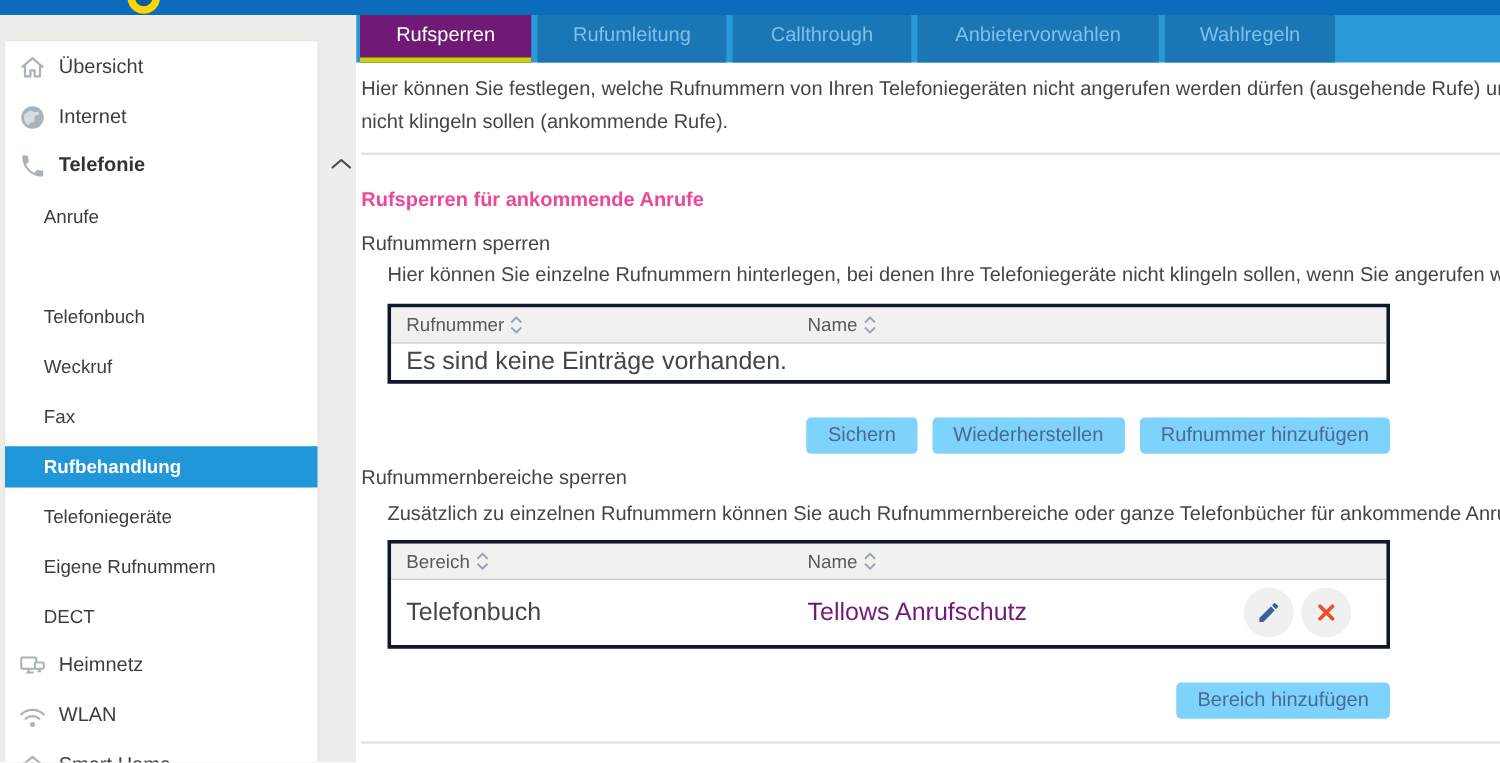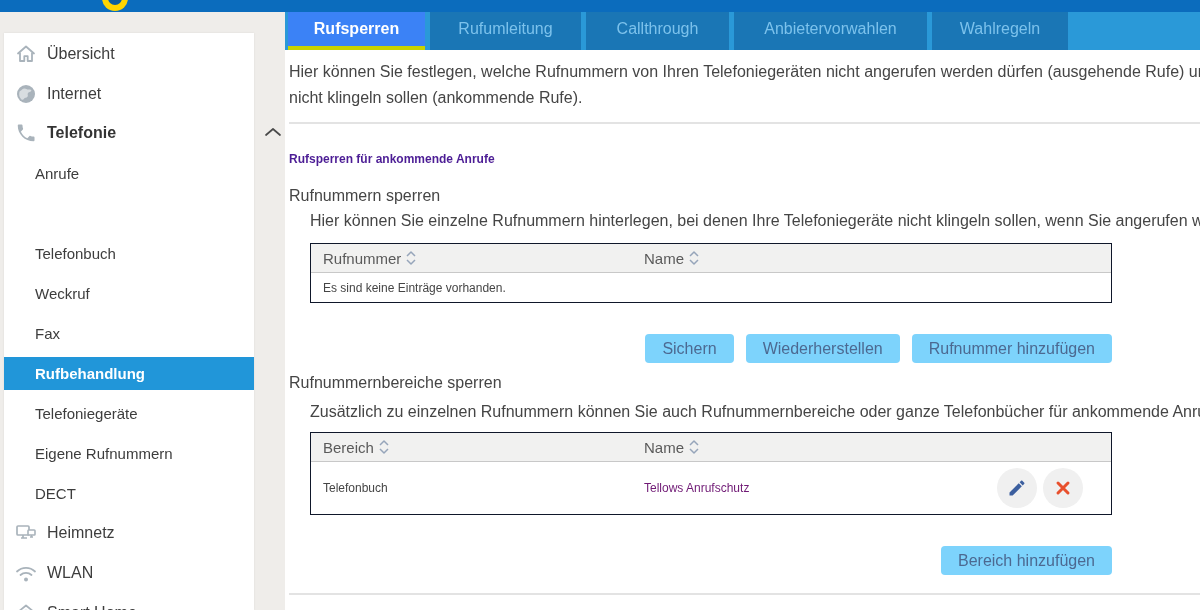--- a/index.html
+++ b/index.html
@@ -19,31 +19,31 @@
   .nav-row .nicon{width:26px;height:26px;margin-left:9px;flex:0 0 26px;display:flex;align-items:center;justify-content:center;}
   .nav-row .nlabel{margin-left:8px;font-size:16px;color:#3d3d3d;}
   .nav-row .nlabel.bold{font-weight:700;color:#333;}
   .nav-sub{position:absolute;left:0;width:250px;height:40px;display:flex;align-items:center;padding-left:31px;box-sizing:border-box;font-size:15px;color:#3d3d3d;cursor:pointer;}
   .nav-sub.selected{background:#2196d9;color:#ffffff;font-weight:600;height:33px;}
   .chev-expand{margin-left:auto;margin-right:13px;}
   
   .content-bg{position:absolute;left:285px;top:12px;width:1115px;height:598px;background:#ffffff;}
   .tabbar{position:absolute;left:285px;top:12px;width:1115px;height:38px;background:#2a99d8;display:flex;gap:5px;padding-left:3px;box-sizing:border-box;}
   .tab{height:38px;box-sizing:border-box;background:#1a76b5;color:#7cc2ec;font-size:16px;display:flex;align-items:center;justify-content:center;border-bottom:4px solid transparent;cursor:pointer;}
-  .tab.active{background:#3b82f6;color:#ffffff;font-weight:700;border-bottom:4px solid #c9d300;}
+  .tab.active{background:#701a75;color:#ffffff;font-weight:400;border-bottom:4px solid #c9d300;}
   
   .txt{position:absolute;font-size:16px;color:#454545;white-space:nowrap;}
-  .sect{position:absolute;font-size:12px;color:#4c1d95;font-weight:700;white-space:nowrap;}
+  .sect{position:absolute;font-size:16px;color:#ec4899;font-weight:700;white-space:nowrap;}
   .divider{position:absolute;height:2px;background:#e3e3e3;}
   
-  .ftable{position:absolute;left:310px;width:802px;border:1px solid #0f172a;box-sizing:border-box;background:#fff;}
+  .ftable{position:absolute;left:310px;width:802px;border:3px solid #0f172a;box-sizing:border-box;background:#fff;}
   .thead{display:flex;height:28px;background:#f1f1f0;border-bottom:1px solid #c8c8c8;align-items:center;font-size:15px;color:#5a5a5a;}
   .th{display:flex;align-items:center;gap:5px;cursor:pointer;}
   .th1{padding-left:12px;width:333px;box-sizing:border-box;}
-  .trow{display:flex;align-items:center;font-size:12px;color:#454545;background:#fff;}
+  .trow{display:flex;align-items:center;font-size:20px;color:#454545;background:#fff;}
   .cell1{padding-left:12px;width:333px;box-sizing:border-box;}
   .link{color:#701a75;text-decoration:none;cursor:pointer;}
   .actions{margin-left:auto;display:flex;gap:6px;padding-right:28px;}
   .circle-btn{width:40px;height:40px;border-radius:50%;background:#f0f0f0;display:flex;align-items:center;justify-content:center;cursor:pointer;}
   
   .btnrow{position:absolute;left:310px;width:802px;display:flex;justify-content:flex-end;gap:12px;}
   .fbtn{height:29px;background:#7dd3fc;border:none;border-radius:4px;color:#4c6991;font-size:16px;font-family:"Liberation Sans",sans-serif;padding:0 17px;display:flex;align-items:center;cursor:pointer;}
 </style>
 </head>
 <body>

